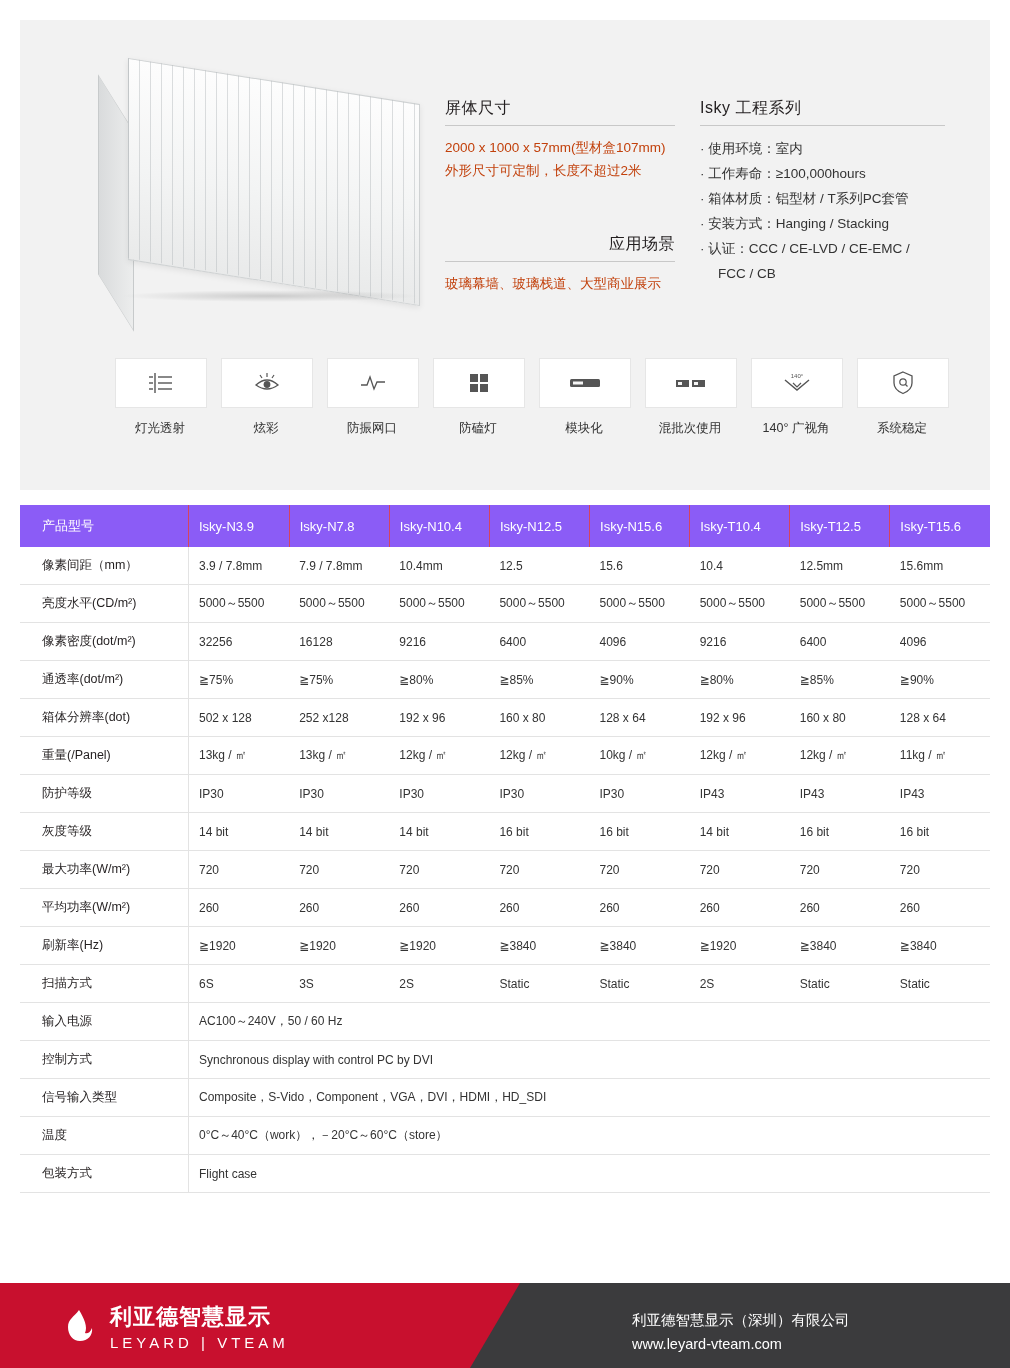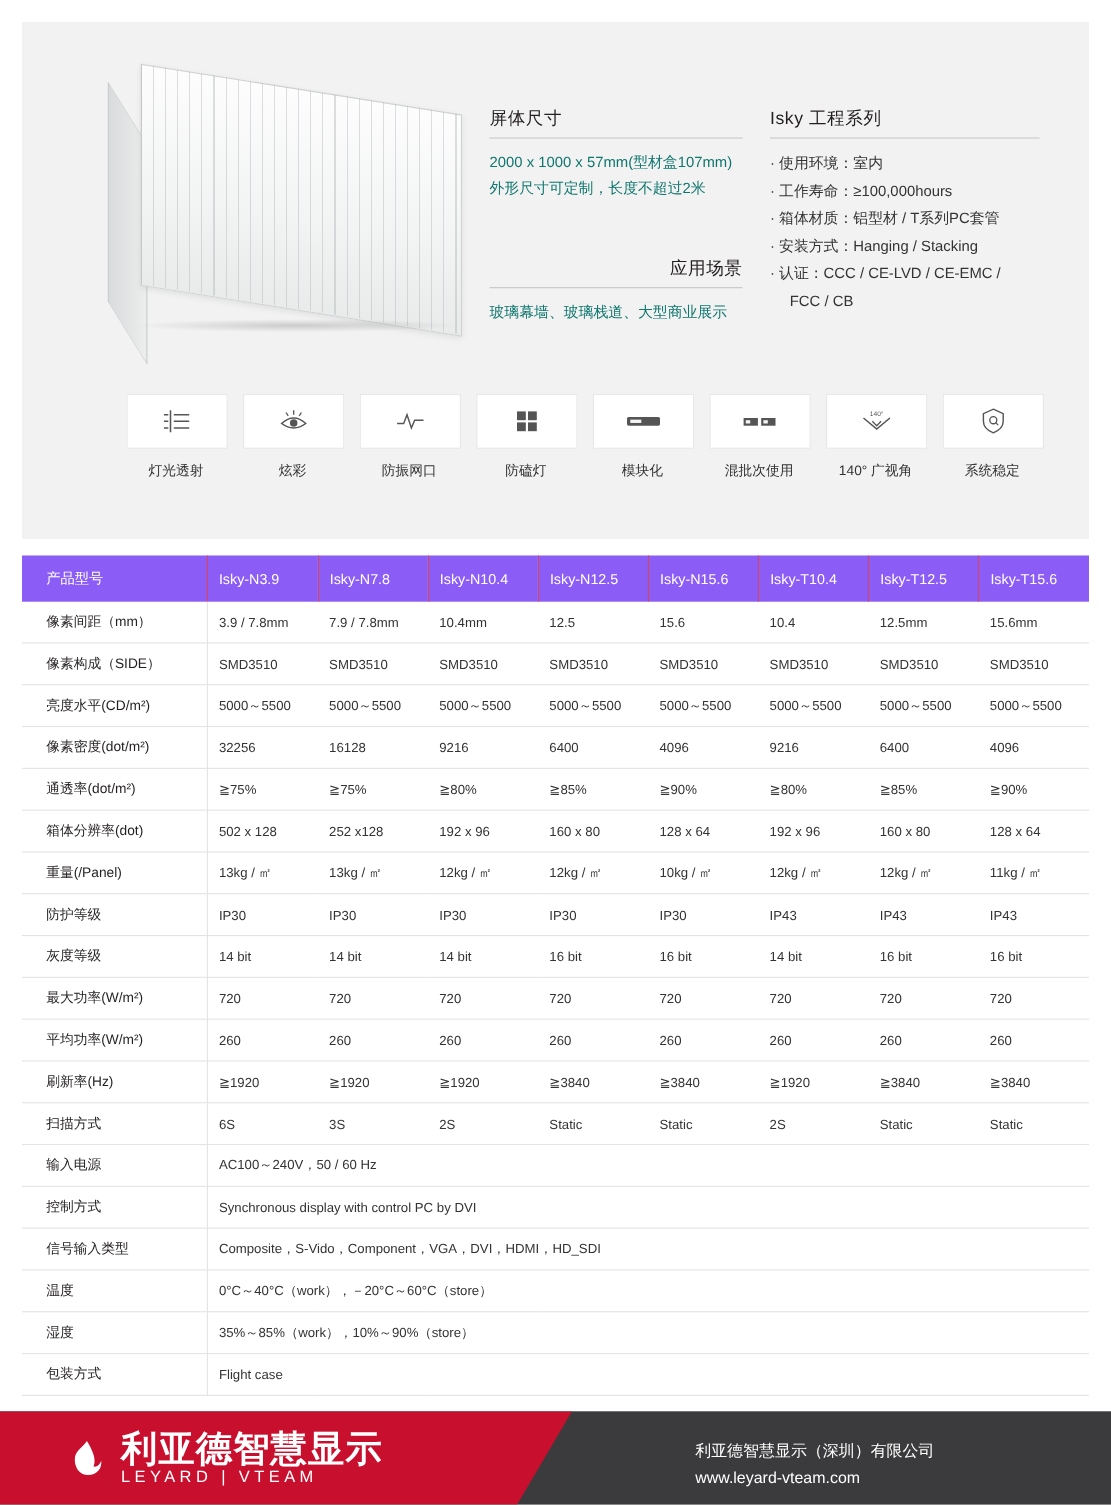--- a/index.html
+++ b/index.html
@@ -46,21 +46,21 @@
     background:radial-gradient(ellipse at center,rgba(0,0,0,.16),rgba(0,0,0,0) 70%);
   }
 
   .spec-col{position:absolute;left:425px;top:78px;width:230px;}
   .spec-col2{position:absolute;left:680px;top:78px;width:260px;}
   .sec-title{
     font-size:16px;color:#231f20;padding-bottom:6px;border-bottom:1px solid #c8c8c8;
     margin-bottom:10px;letter-spacing:.5px;
   }
   .sec-title.wide{width:245px;}
-  .spec-line{font-size:13.5px;line-height:23px;color:#0f766e;}
+  .spec-line{font-size:13.5px;line-height:23px;color:#c2410c;}
   .spec-col .sec-title{width:230px;}
   .app-title{margin-top:52px;text-align:right;}
   .bullet{font-size:13.5px;line-height:25px;color:#333;}
   .bullet .ind{display:inline-block;margin-left:18px;}
 
   
   .features{
     position:absolute;left:95px;top:338px;width:840px;height:100px;
     display:flex;gap:16px;
   }
@@ -91,21 +91,21 @@
     width:136px;
   }
   tbody tr td{height:13px;}
 
   
   .footer{position:absolute;left:0;bottom:0;width:1010px;height:85px;}
   .footer-red{position:absolute;left:0;top:0;width:520px;height:85px;background:#c8102e;}
   .footer-dark{position:absolute;left:0;top:0;width:1010px;height:85px;background:#3b3b3d;z-index:0;}
   .footer-red{z-index:1;clip-path:polygon(0 0,520px 0,470px 85px,0 85px);}
   .brand{position:absolute;left:110px;top:20px;z-index:2;color:#fff;}
-  .brand-cn{font-size:33px;font-weight:bold;letter-spacing:1px;line-height:28px;}
+  .brand-cn{font-size:22px;font-weight:bold;letter-spacing:1px;line-height:28px;}
   .brand-en{font-size:15px;letter-spacing:4px;margin-top:3px;}
   .flame{position:absolute;left:62px;top:26px;width:34px;height:34px;z-index:2;}
   .f-right{position:absolute;left:632px;top:25px;z-index:2;color:#fff;font-size:14.5px;line-height:24px;}
 </style>
 </head>
 <body>
 
 <div class="page">
 
   <div class="hero">
@@ -258,31 +258,20 @@
             <td>3.9 / 7.8mm</td>
             <td>7.9 / 7.8mm</td>
             <td>10.4mm</td>
             <td>12.5</td>
             <td>15.6</td>
             <td>10.4</td>
             <td>12.5mm</td>
             <td>15.6mm</td>
           </tr>
         <tr>
-            <td class="first">像素构成（SIDE）</td>
-            <td>SMD3510</td>
-            <td>SMD3510</td>
-            <td>SMD3510</td>
-            <td>SMD3510</td>
-            <td>SMD3510</td>
-            <td>SMD3510</td>
-            <td>SMD3510</td>
-            <td>SMD3510</td>
-          </tr>
-        <tr>
             <td class="first">亮度水平(CD/m²)</td>
             <td>5000～5500</td>
             <td>5000～5500</td>
             <td>5000～5500</td>
             <td>5000～5500</td>
             <td>5000～5500</td>
             <td>5000～5500</td>
             <td>5000～5500</td>
             <td>5000～5500</td>
           </tr>
@@ -407,24 +396,20 @@
           </tr>
         <tr>
             <td class="first">信号输入类型</td>
             <td colspan="8">Composite，S-Vido，Component，VGA，DVI，HDMI，HD_SDI</td>
           </tr>
         <tr>
             <td class="first">温度</td>
             <td colspan="8">0°C～40°C（work），－20°C～60°C（store）</td>
           </tr>
         <tr>
-            <td class="first">湿度</td>
-            <td colspan="8">35%～85%（work），10%～90%（store）</td>
-          </tr>
-        <tr>
             <td class="first">包装方式</td>
             <td colspan="8">Flight case</td>
           </tr>
       </tbody>
     </table>
   </div>
 
   <div class="footer">
     <div class="footer-dark"></div>
     <div class="footer-red"></div>

